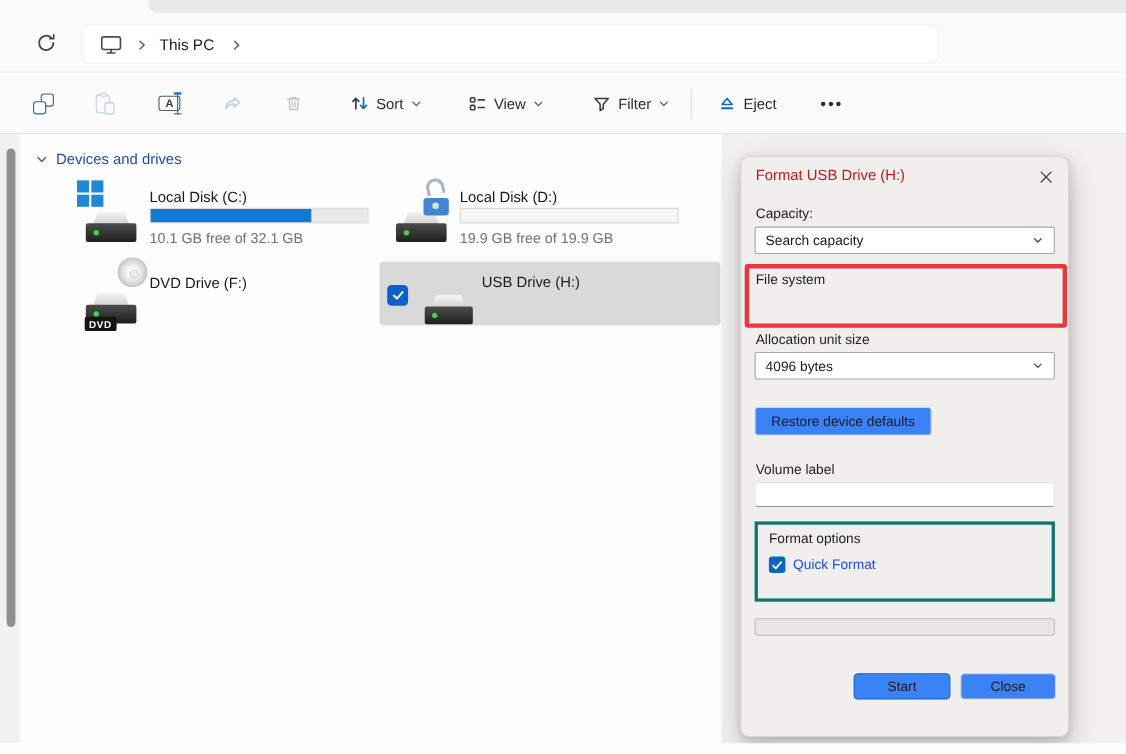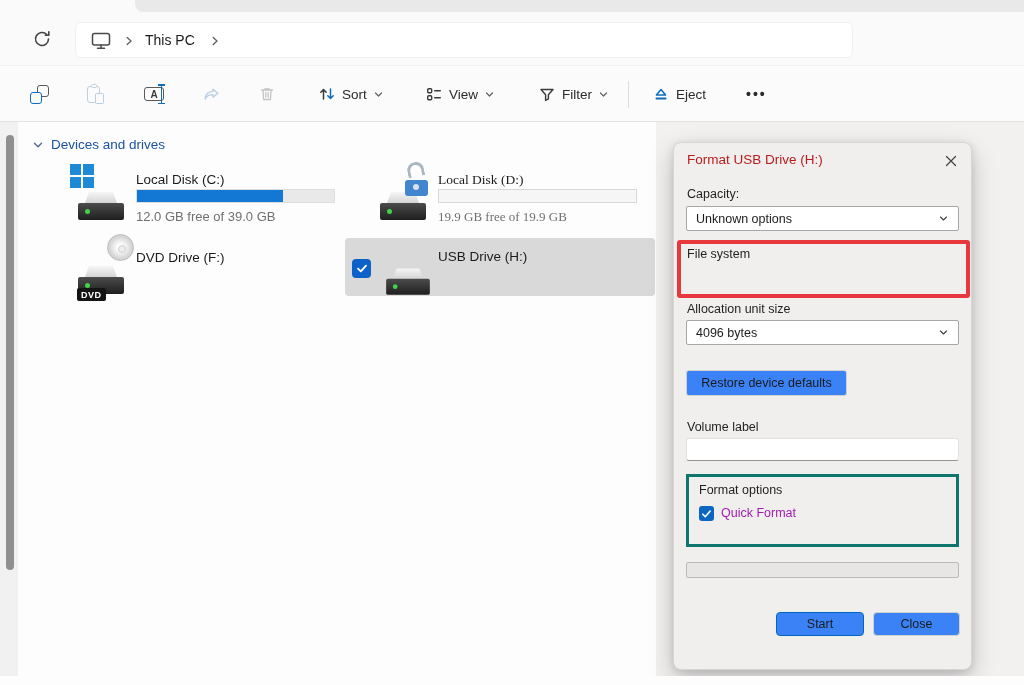--- a/index.html
+++ b/index.html
@@ -56,21 +56,21 @@
   .section-header{position:absolute;left:32px;top:15px;display:flex;align-items:center;gap:7px;cursor:pointer;}
   .section-header .lbl{font-size:13.5px;color:var(--section_blue,#1c51a4);}
 
   .tile{position:absolute;}
   .tile .name{position:absolute;left:62px;top:6px;font-size:13.5px;color:#1b1b1b;white-space:nowrap;}
   .tile .bar{position:absolute;left:62px;top:23px;width:199px;height:14px;background:#e9e9e9;border:1px solid #dedede;}
   .tile .bar .fill{height:100%;background:var(--accent_blue,#1377d4);}
   .tile .bar.empty{background:#f6f6f6;border-color:#d8d8d8;}
   .tile .detail{position:absolute;left:62px;top:43px;font-size:13px;color:#707070;white-space:nowrap;}
   #tile-c{left:74px;top:44px;width:262px;height:62px;}
-  #tile-d{left:376px;top:44px;width:280px;height:62px;font-family:Liberation Serif, serif;}
+  #tile-d{left:356px;top:44px;width:280px;height:62px;}
   #tile-dvd{left:74px;top:122px;width:262px;height:60px;}
   #tile-usb{left:345px;top:116px;width:310px;height:58px;background:var(--selection_gray,#d9d9d9);border-radius:4px;}
   #tile-usb .name{left:93px;top:11px;}
   .tile-check{position:absolute;left:7px;top:21px;width:19px;height:19px;background:#0d62c9;border-radius:4px;
     display:flex;align-items:center;justify-content:center;cursor:pointer;}
 
   
   .drive-icon{position:absolute;left:0;top:6px;width:54px;height:48px;}
   #tile-dvd .drive-icon{top:2px;}
   #tile-usb .drive-icon{left:36px;top:10px;transform:scale(.95);}
@@ -100,21 +100,21 @@
   .dlg-select{position:absolute;left:12px;width:273px;height:25px;background:#fff;border:1px solid #a9a7a5;border-radius:2px;
     display:flex;align-items:center;justify-content:space-between;padding:0 9px;font-size:12.5px;cursor:pointer;}
   .dlg-btn{position:absolute;height:26px;background:#3b82f6;border:1px solid #d2d0ce;border-radius:3px;
     font-family:"Liberation Sans",sans-serif;font-size:12.5px;color:#1b1b1b;cursor:pointer;}
   .dlg-input{position:absolute;left:12px;top:295px;width:273px;height:23px;background:#fff;border:1px solid #e3e1df;
     border-bottom:1px solid #969390;border-radius:3px;font-family:"Liberation Sans",sans-serif;font-size:12.5px;padding:0 8px;outline:none;}
   .dlg-group{position:absolute;left:12px;top:331px;width:273px;height:73px;border:3px solid #0f766e;}
   .grp-label{position:absolute;left:10px;top:6px;font-size:12.5px;color:#1f1f1f;}
   .qf-check{position:absolute;left:10px;top:29px;width:15px;height:15px;background:#0b66c2;border-radius:3px;
     display:flex;align-items:center;justify-content:center;cursor:pointer;}
-  .qf-label{position:absolute;left:32px;top:29px;font-size:12.5px;color:#a21caf;}
+  .qf-label{position:absolute;left:32px;top:29px;font-size:12.5px;color:#1d4ed8;}
   .dlg-progress{position:absolute;left:12px;top:419px;width:273px;height:16px;background:#e8e6e4;border:1px solid #bcbab8;border-radius:2px;overflow:hidden;}
   .dlg-progress .fill{height:100%;background:var(--accent_blue,#1377d4);}
   .btn-start{left:102px;top:469px;width:88px;height:24px;border:1px solid #0067c0;border-radius:4px;}
   .btn-close{left:199px;top:469px;width:87px;height:24px;border-radius:4px;}
 
   .red-annotation{position:absolute;left:677px;top:118px;width:293px;height:58px;border:4px solid var(--annotation_red,#e8383d);
     border-radius:3px;z-index:50;pointer-events:none;}
 </style>
 </head>
 <body>
@@ -281,21 +281,21 @@
           </span>
         <div class="drive-top"></div>
         <div class="drive-body">
             <i class="led"></i>
           </div>
       </div>
       <div class="name">Local Disk (C:)</div>
       <div class="bar">
         <div class="fill" style="width: 74%;"></div>
       </div>
-      <div class="detail">12.0 GB free of 39.0 GB</div>
+      <div class="detail">10.1 GB free of 32.1 GB</div>
     </div>
 
     <div class="tile" id="tile-d">
       <div class="drive-icon">
         <div class="drive-top"></div>
         <div class="drive-body">
             <i class="led"></i>
           </div>
         <span class="ov-lock">
             <i class="shackle"></i>
@@ -339,21 +339,21 @@
     <div class="dialog">
       <div class="dlg-title">Format USB Drive (H:)</div>
       <div class="dlg-close">
         <svg width="12" height="12" viewBox="0 0 12 12">
             <path d="M1.5 1.5l9 9M10.5 1.5l-9 9" stroke="#404040" stroke-width="1.2" stroke-linecap="round"></path>
           </svg>
       </div>
 
       <div class="dlg-label" style="top:44px;">Capacity:</div>
       <div class="dlg-select" style="top:63px;">
-        <span>Unknown options</span>
+        <span>Search capacity</span>
         <svg width="11" height="11" viewBox="0 0 11 11">
             <path d="M2.5 4l3 3 3-3" fill="none" stroke="#3f3f3f" stroke-width="1.1" stroke-linecap="round" stroke-linejoin="round"></path>
           </svg>
       </div>
 
       <div class="dlg-label" style="top:104px;">File system</div>
 
       <div class="dlg-label" style="top:159px;">Allocation unit size</div>
       <div class="dlg-select" style="top:177px;">
         <span>4096 bytes</span>

